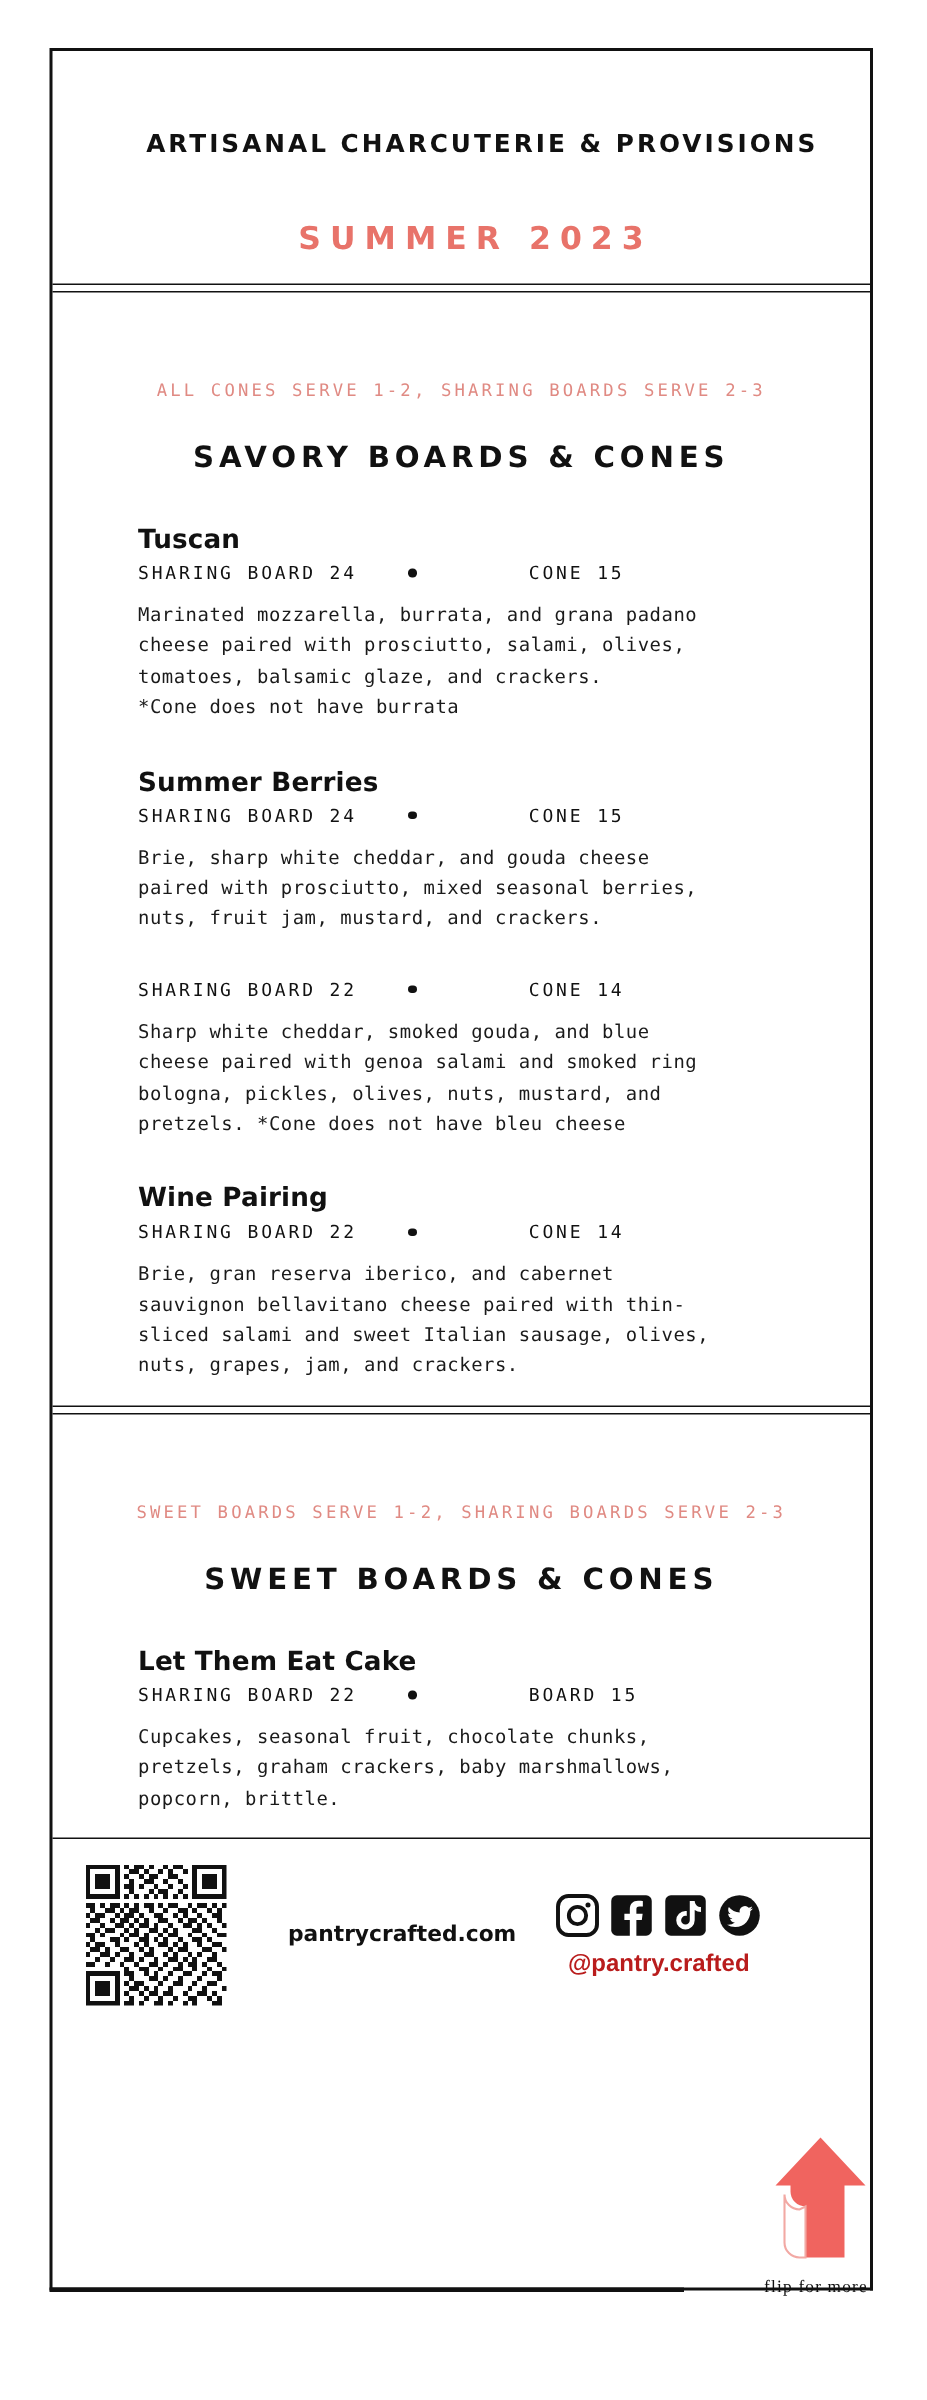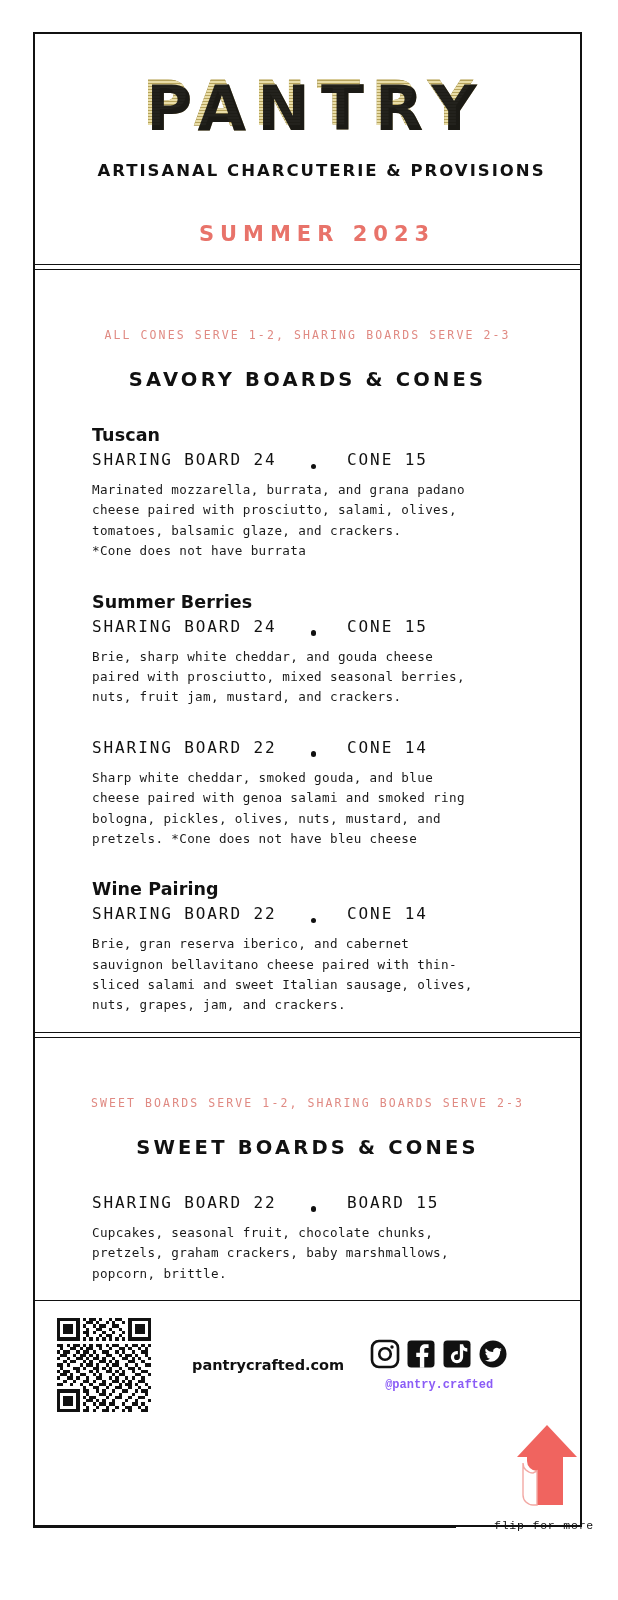--- a/index.html
+++ b/index.html
@@ -122,37 +122,37 @@
     font-family: "DejaVu Sans", sans-serif;
     font-weight: 700;
     font-size: 17.5px;
     letter-spacing: 0.1px;
     color: #111111;
     margin-bottom: 5px;
   }
 
   .item-price-row {
     font-family: "DejaVu Sans Mono", monospace;
-    font-size: 16px;
+    font-size: 12px;
     letter-spacing: 1.9px;
     color: #111111;
     display: flex;
-    align-items: flex-end;
+    align-items: center;
     margin-bottom: 11px;
   }
   .price-left { white-space: nowrap; }
   .price-dot {
     width: 5.5px;
     height: 5.5px;
     background: #111111;
     border-radius: 50%;
     margin: 0 31px 0 34px;
     flex: none;
   }
-  .price-right { white-space: nowrap; }
+  .price-right { white-space: nowrap; margin-left: 44px; }
 
   .item-desc {
     font-family: "DejaVu Sans Mono", monospace;
     font-size: 12.6px;
     letter-spacing: 0.35px;
     line-height: 1.62;
     color: #1a1a1a;
     white-space: pre-line;
   }
 
@@ -191,39 +191,39 @@
     flex-direction: column;
     align-items: center;
   }
   .social-icons {
     display: flex;
     align-items: center;
     gap: 6px;
   }
   .social-icons svg { display: block; }
   .handle {
-    font-family: Liberation Mono, monospace;
+    font-family: Liberation Sans, sans-serif;
     font-weight: 600;
-    font-size: 12px;
-    color: #8b5cf6;
+    font-size: 16px;
+    color: #b91c1c;
     margin-top: 9px;
     white-space: nowrap;
   }
 
   
   .flip-wrap {
     position: absolute;
     left: 487px;
     top: 1421px;
     width: 120px;
     text-align: center;
   }
   .flip-arrow { display: block; margin: 0 auto; }
   .flip-caption {
-    font-family: Liberation Mono, monospace;
+    font-family: Liberation Serif, serif;
     font-size: 11.5px;
     letter-spacing: 0.8px;
     color: #111111;
     margin-top: 6px;
     white-space: nowrap;
     margin-left: -6px;
   }
 
   
   .card-bottom-rule {
@@ -242,21 +242,20 @@
     height: 137px;
     background: #111111;
   }
 </style>
 </head>
 <body>
 
 <div class="card">
 
   <div class="masthead">
-    <div class="logo-wordmark">PANTRY</div>
     <div class="logo-sub">ARTISANAL CHARCUTERIE &amp; PROVISIONS</div>
     <div class="logo-season">SUMMER 2023</div>
   </div>
 
   <div class="divider"></div>
 
   <div class="section">
     <div class="serve-note">ALL CONES SERVE 1-2, SHARING BOARDS SERVE 2-3</div>
     <div class="section-title">SAVORY BOARDS &amp; CONES</div>
     <div class="items">
@@ -314,20 +313,21 @@
     </div>
   </div>
 
   <div class="divider"></div>
 
   <div class="section">
     <div class="serve-note">SWEET BOARDS SERVE 1-2, SHARING BOARDS SERVE 2-3</div>
     <div class="section-title">SWEET BOARDS &amp; CONES</div>
     <div class="items">
       <div class="item">
+        <div class="item-name">Let Them Eat Cake</div>
         <div class="item-price-row">
           <span class="price-left">SHARING BOARD 22</span>
           <span class="price-dot"></span>
           <span class="price-right">BOARD 15</span>
         </div>
         <div class="item-desc">Cupcakes, seasonal fruit, chocolate chunks,
 pretzels, graham crackers, baby marshmallows,
 popcorn, brittle.</div>
       </div>
     </div>

